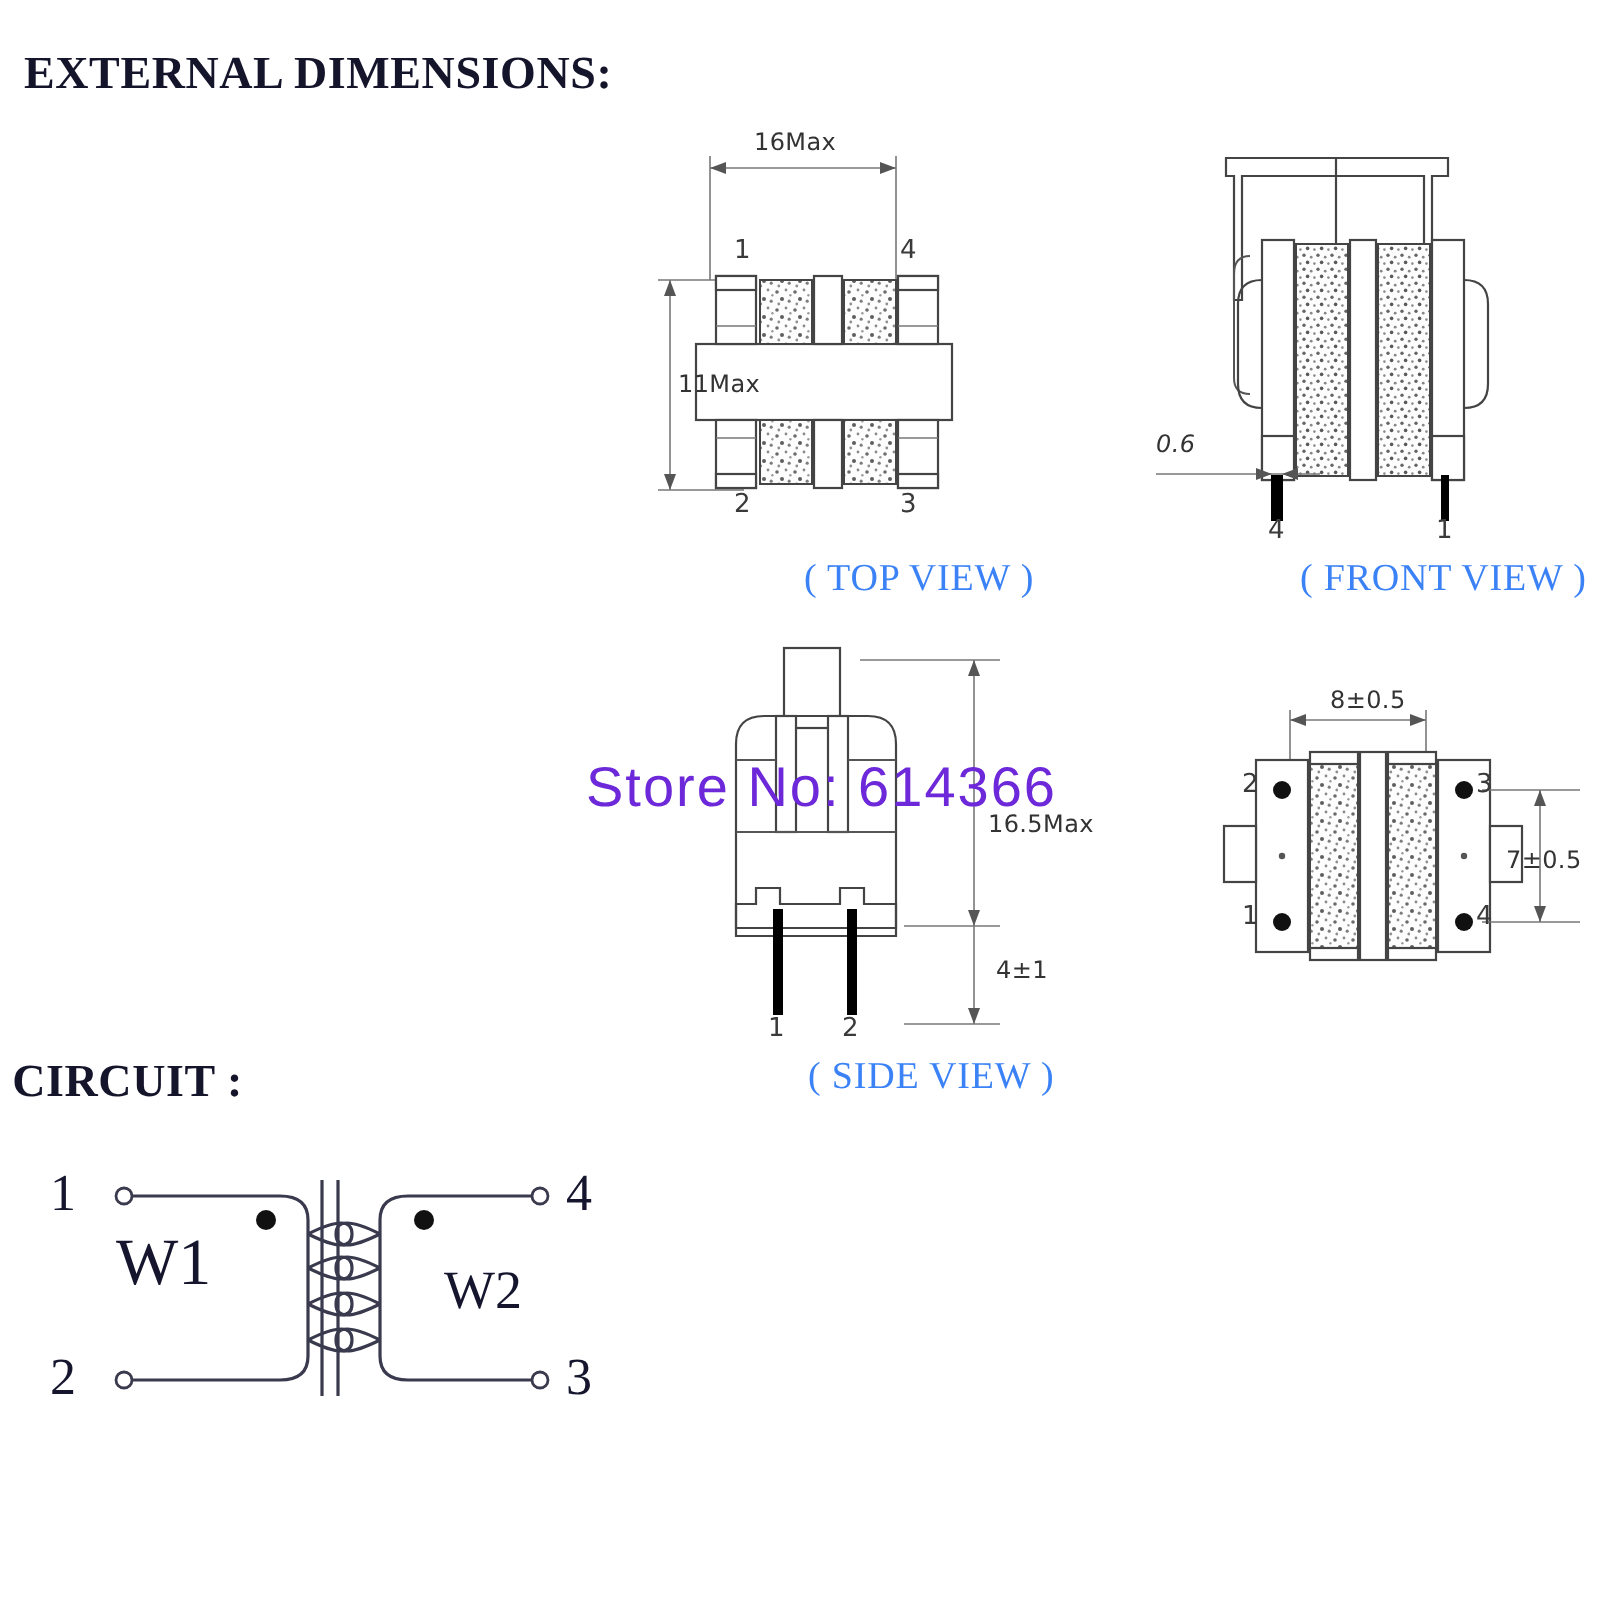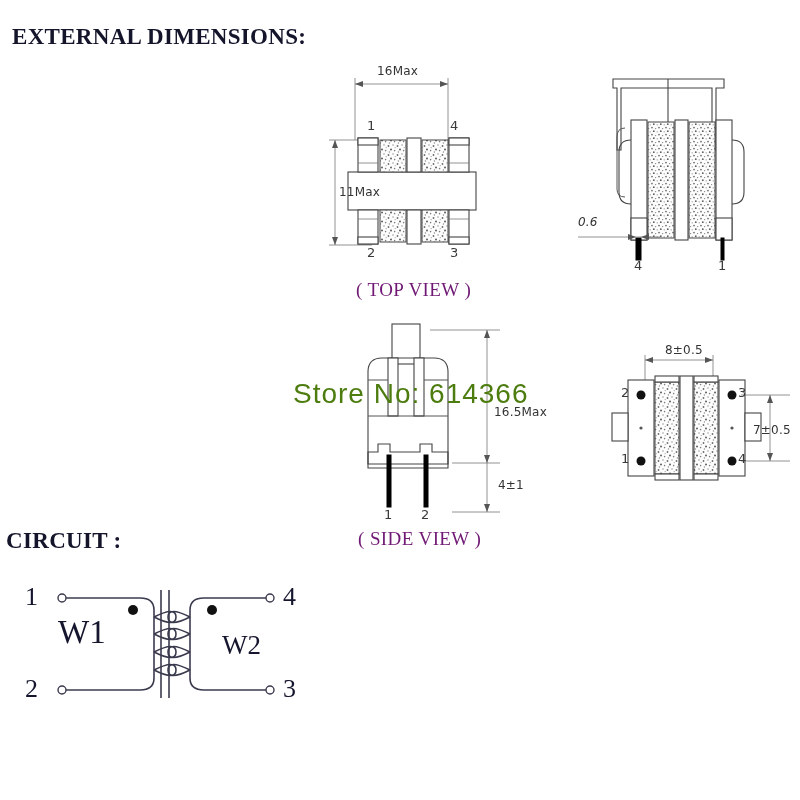--- a/index.html
+++ b/index.html
@@ -14,22 +14,23 @@
   .h-title{
     position:absolute;font-weight:bold;color:#14142b;
     letter-spacing:.3px;white-space:nowrap;
   }
   #ext-title{left:12px;top:24px;font-size:23px;}
   #ext-unit{left:330px;top:26px;font-size:21px;font-weight:normal;color:#1a1a2e;}
   #circuit-title{left:-6px;top:528px;font-size:23px;}
 
   
   .caption{
-    position:absolute;font-size:19px;color:#701a75;white-space:nowrap;
+    position:absolute;font-size:19px;color:#3b82f6;white-space:nowrap;
     letter-spacing:.4px;
+    margin-left:46px;
   }
   #cap-top{left:356px;top:279px;}
   #cap-front{left:604px;top:279px;}
   #cap-side{left:358px;top:528px;}
   #cap-bottom{left:602px;top:527px;}
 
   
   .dim{
     position:absolute;font-family:"DejaVu Sans", sans-serif;
     font-size:12px;color:#333;white-space:nowrap;letter-spacing:.2px;
@@ -49,21 +50,21 @@
   }
   .pinbig{
     position:absolute;font-family:"Liberation Serif",serif;
     font-size:26px;color:#15152e;
   }
 
   
   #watermark{
     position:absolute;left:293px;top:378px;
     font-family:"Liberation Sans", sans-serif;
-    font-size:28px;color:#4d7c0f;white-space:nowrap;
+    font-size:28px;color:#6d28d9;white-space:nowrap;
     letter-spacing:1px;z-index:40;pointer-events:none;
   }
 
   svg{position:absolute;left:0;top:0;}
   .ln{stroke:#444;stroke-width:1.1;fill:none;}
   .ln2{stroke:#555;stroke-width:1;fill:none;}
   .thin{stroke:#777;stroke-width:.8;fill:none;}
   .fillw{fill:#ffffff;stroke:#444;stroke-width:1.1;}
   .pinblk{fill:#000;stroke:#000;}
   .cir{stroke:#3a3a4e;stroke-width:1.6;fill:none;}
@@ -167,20 +168,21 @@
     <rect class="pinblk" x="721" y="238" width="3" height="22"></rect>
 
     <line class="thin" x1="578" y1="237" x2="660" y2="237"></line>
     <polygon points="636,237 628,234 628,240" fill="#555"></polygon>
     <polygon points="641,237 649,234 649,240" fill="#555"></polygon>
   </svg>
 
   <div class="dim" id="dim-06">0.6</div>
   <div class="pin" style="left:634px;top:258px">4</div>
   <div class="pin" style="left:718px;top:258px">1</div>
+  <div class="caption" id="cap-front">( FRONT VIEW )</div>
 
   <svg width="800" height="800">
 
     <rect class="fillw" x="392" y="324" width="28" height="40"></rect>
 
     <path class="ln" d="M368,372 q0,-14 14,-14 l52,0 q14,0 14,14 l0,92 l-80,0 Z" fill="#fff"></path>
 
     <rect class="fillw" x="388" y="358" width="10" height="58"></rect>
     <rect class="fillw" x="414" y="358" width="10" height="58"></rect>
     <line class="ln2" x1="368" y1="416" x2="448" y2="416"></line>

